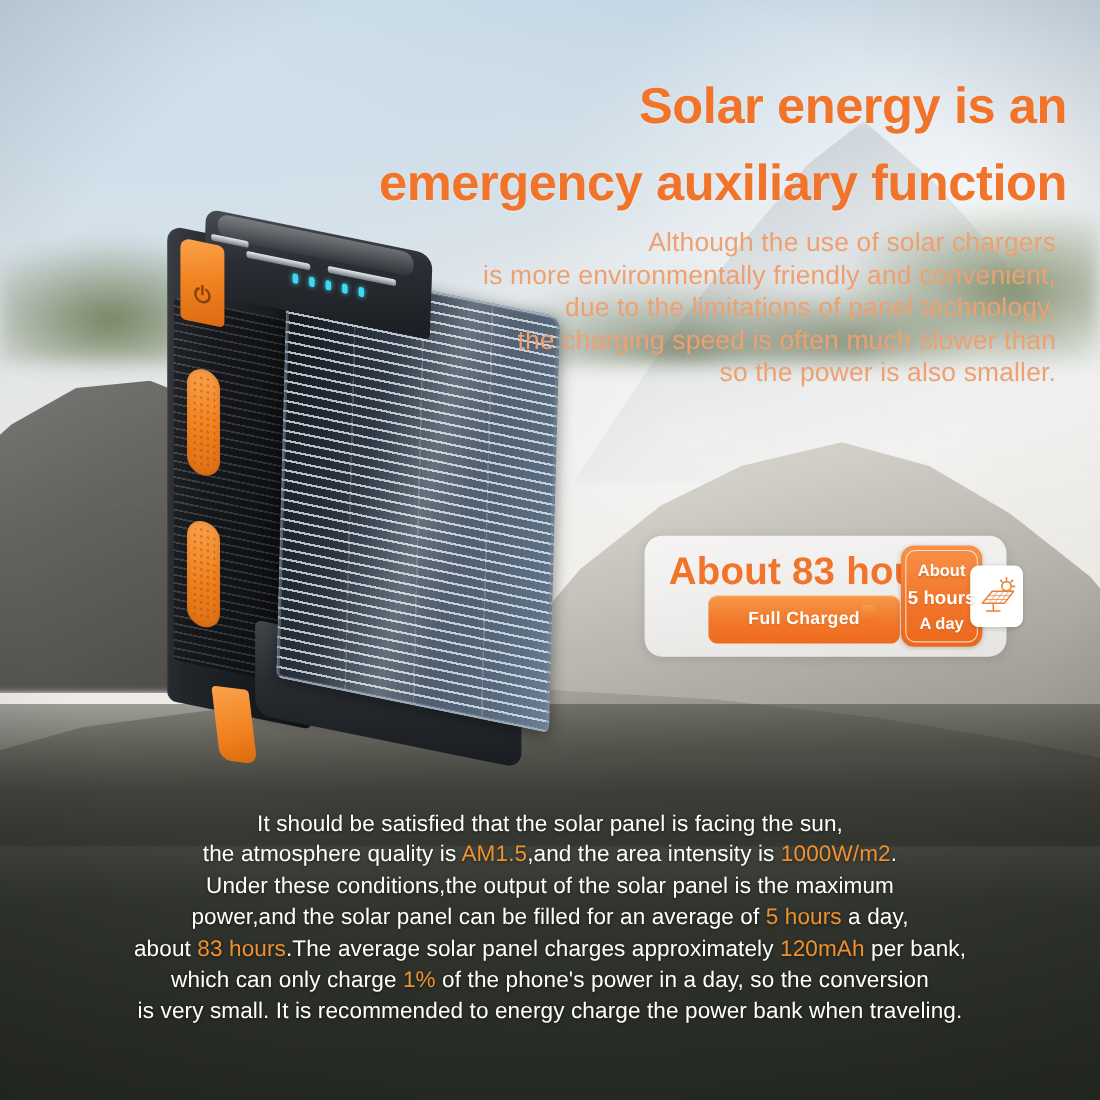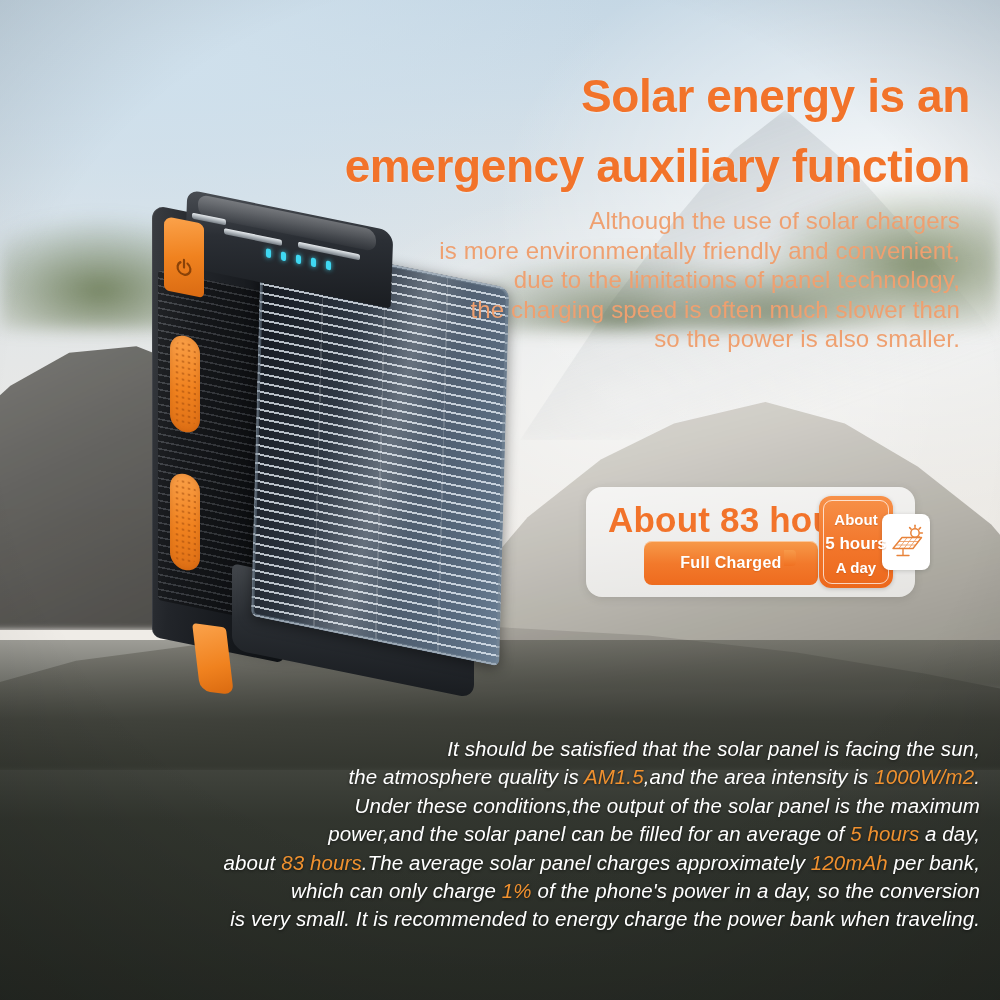--- a/index.html
+++ b/index.html
@@ -193,27 +193,26 @@
     border-radius: 8px;
     background: #ffffff;
     box-shadow: 0 1px 4px rgba(0,0,0,0.16);
     display: flex; align-items: center; justify-content: center;
   }
 
   
   .para-bottom {
     position: absolute;
     top: 735px; left: 20px; width: 960px;
-    text-align: right;
+    text-align: center;
     color: #ffffff;
     font-size: 20.5px;
     line-height: 28.4px;
     letter-spacing: 0.1px;
     text-shadow: 0 1px 3px rgba(0,0,0,0.55);
-    font-style: italic;
   }
   .para-bottom span.line { display: block; }
   .hl { color: #F0912F; margin-top: 19px; }
 
   
   .product {
     position: absolute;
     top: 196px; left: 128px;
     width: 430px; height: 500px;
   }

